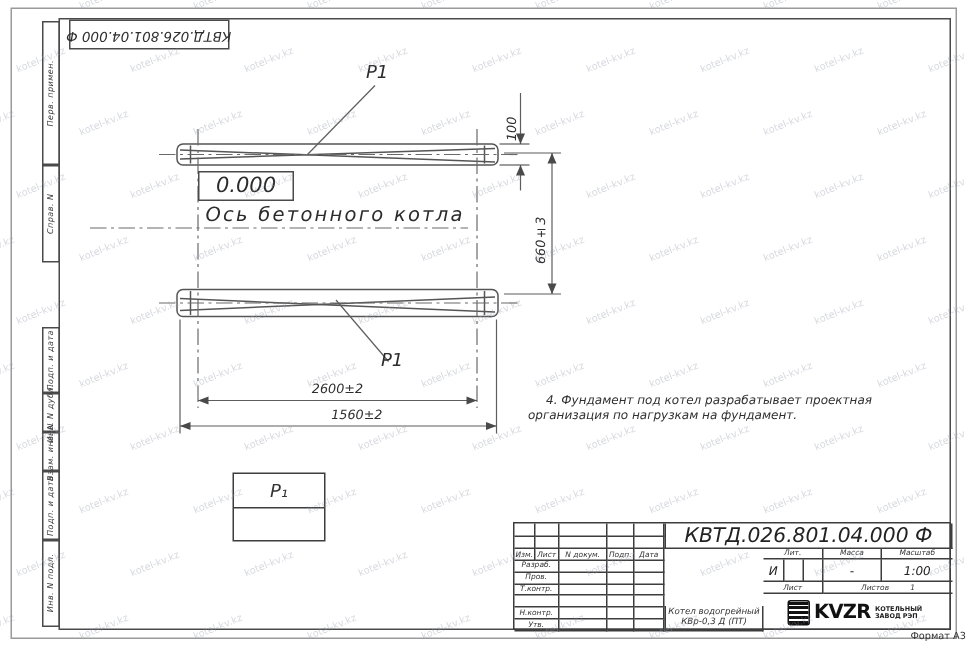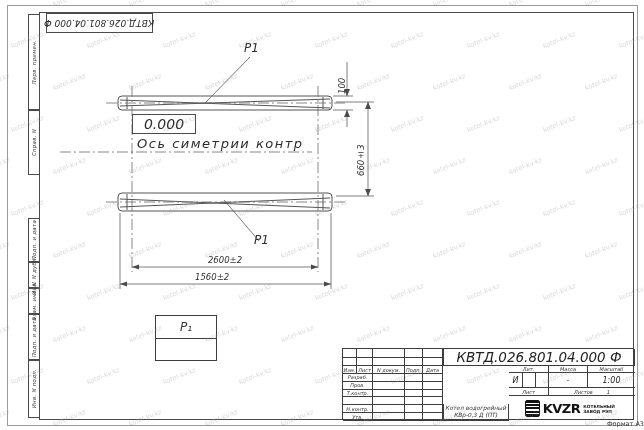--- a/index.html
+++ b/index.html
@@ -23,21 +23,21 @@
     display:flex;align-items:center;justify-content:center;font-size:14px;}
   #axis-label{left:137px;top:136px;font-size:13px;letter-spacing:1.5px;white-space:nowrap;}
   .p1{font-size:12px;}
   #p1-top{left:244px;top:41px;}
   #p1-bottom{left:254px;top:233px;}
   .dim{font-size:8.5px;color:#2e2e2e;font-style:italic;white-space:nowrap;}
   .dim-v{writing-mode:vertical-rl;transform:rotate(180deg);}
   #dim-100{left:337px;top:60px;height:34px;}
   #dim-660{left:356px;top:124px;height:52px;}
   #dim-1400{left:195px;top:255px;width:60px;text-align:center;}
-  #dim-1560{left:195px;top:272px;width:60px;text-align:left;}
+  #dim-1560{left:195px;top:272px;width:60px;text-align:right;}
   
   #load-table{left:155px;top:315px;width:62px;height:46px;border:1.2px solid #3d3d3d;}
   #load-table .row{height:23px;display:flex;align-items:center;justify-content:center;
     font-size:12px;font-style:italic;box-sizing:border-box;}
   #load-table .row:first-child{border-bottom:1px solid #3d3d3d;}
   
   #notes{left:352px;top:262px;width:278px;font-size:8px;font-style:italic;color:#2f2f2f;line-height:9.8px;}
   #notes div{text-indent:12px;}
   
   #title-block{left:342px;top:348px;width:292px;height:72px;border:1.5px solid #3d3d3d;background:transparent;}
@@ -142,33 +142,34 @@
     <polygon points="365,109 371,109 368,102"></polygon>
     <polygon points="365,189 371,189 368,196"></polygon>
     <polygon points="139,264.4 139,269.6 132,267"></polygon>
     <polygon points="311,264.4 311,269.6 318,267"></polygon>
     <polygon points="127,281.4 127,286.6 120,284"></polygon>
     <polygon points="324,281.4 324,286.6 331,284"></polygon>
   </g>
 </svg>
 
 <div class="abs it" id="elev-box">0.000</div>
-<div class="abs it" id="axis-label">Ось симетрии контр</div>
+<div class="abs it" id="axis-label">Ось бетонного котла</div>
 <div class="abs it p1" id="p1-top">P1</div>
 <div class="abs it p1" id="p1-bottom">P1</div>
 <div class="abs dim dim-v" id="dim-100">100</div>
 <div class="abs dim dim-v" id="dim-660">660±3</div>
 <div class="abs dim" id="dim-1400">2600±2</div>
 <div class="abs dim" id="dim-1560">1560±2</div>
 
 <div class="abs" id="load-table">
   <div class="row">P₁</div>
 </div>
 
 <div class="abs" id="notes">
+    <div>4. Фундамент под котел разрабатывает проектная организация по нагрузкам на фундамент.</div>
   </div>
 
 <div class="abs" id="title-block">
   <div id="tb-left">
       <div class="tb-cell tb-label" style="left: 0px; top: 0px; width: 14px; height: 8.5px;"></div>
       <div class="tb-cell tb-label" style="left: 14px; top: 0px; width: 16px; height: 8.5px;"></div>
       <div class="tb-cell tb-label" style="left: 30px; top: 0px; width: 32px; height: 8.5px;"></div>
       <div class="tb-cell tb-label" style="left: 62px; top: 0px; width: 18px; height: 8.5px;"></div>
       <div class="tb-cell tb-label" style="left: 80px; top: 0px; width: 20px; height: 8.5px;"></div>
       <div class="tb-cell tb-label" style="left: 0px; top: 8.5px; width: 14px; height: 8.5px;"></div>

